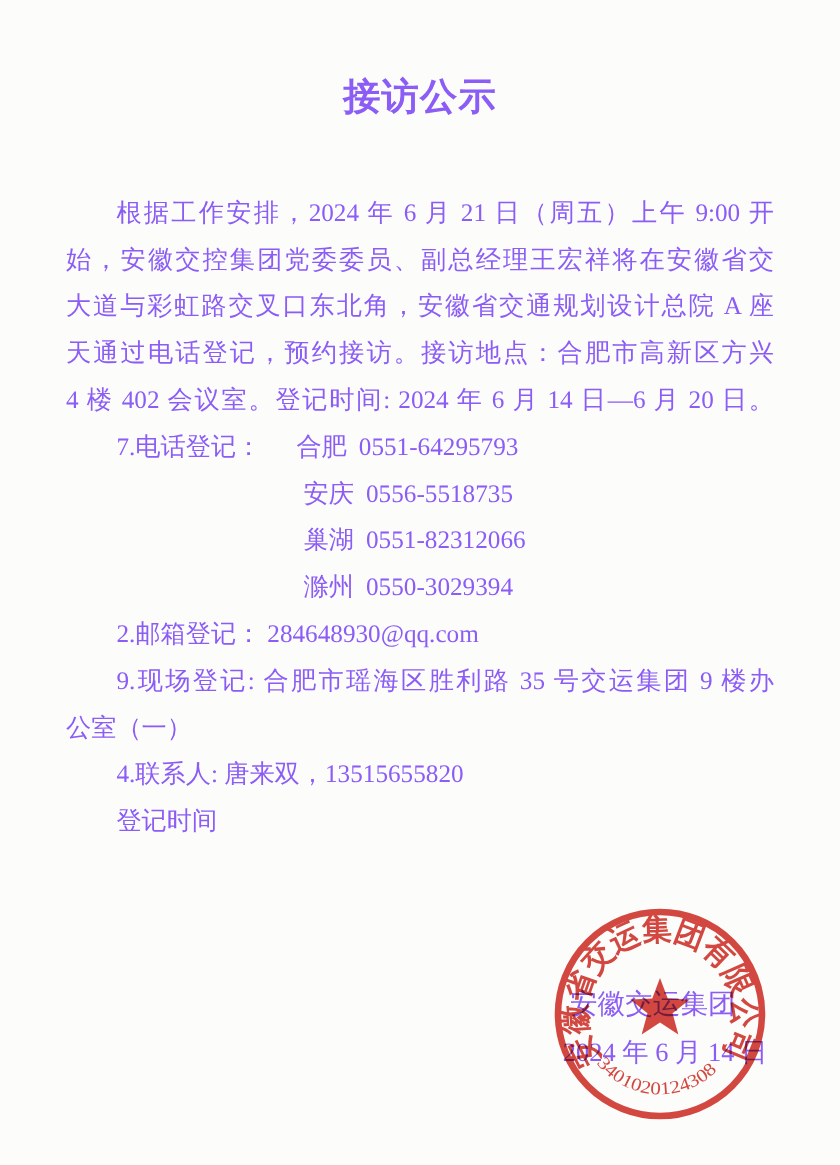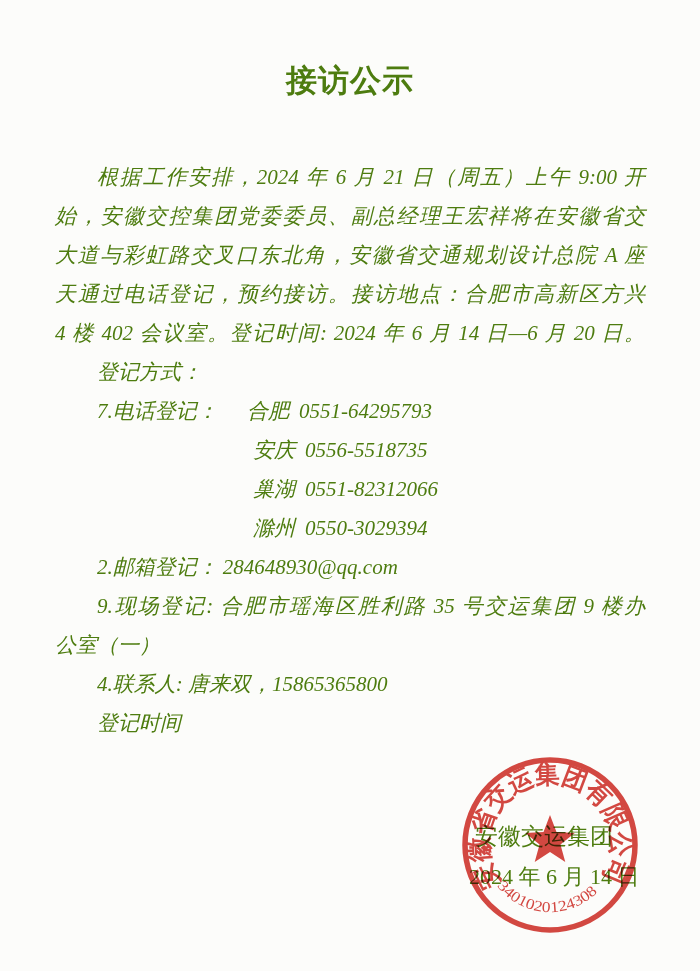--- a/index.html
+++ b/index.html
@@ -5,39 +5,38 @@
   html, body { margin: 0; padding: 0; }
   body { background: #e8e8e8; }
   .page {
     position: relative;
     width: 700px;
     height: 971px;
     margin: 0 auto;
     background: #fcfcfa;
     overflow: hidden;
     font-family: "Liberation Serif", "DejaVu Serif", serif;
-    color: #4d7c0f;
+    color: #8b5cf6;
   }
   .doc-title {
     margin: 60px 55px 0;
     font-size: 31px;
     line-height: 42px;
     font-weight: bold;
     text-align: center;
     letter-spacing: 1px;
   }
   .content {
     margin: 56px 55px 0;
     width: 590px;
   }
   .line {
     font-size: 21px;
     line-height: 39px;
     white-space: nowrap;
-    font-style: italic;
   }
   .jst {
     white-space: normal;
     text-align: justify;
     text-align-last: justify;
   }
   .ind { text-indent: 42px; }
   .phone-row { padding-left: 42px; }
   .phone-row.cont { padding-left: 198px; }
   .phone-label { display: inline-block; width: 150px; }
@@ -75,21 +74,20 @@
 
   <h1 class="doc-title">接访公示</h1>
 
   <div class="content">
     <div class="line jst ind">根据工作安排，2024 年 6 月 21 日（周五）上午 9:00 开</div>
     <div class="line jst">始，安徽交控集团党委委员、副总经理王宏祥将在安徽省交</div>
     <div class="line jst">大道与彩虹路交叉口东北角，安徽省交通规划设计总院 A 座</div>
     <div class="line jst">天通过电话登记，预约接访。接访地点：合肥市高新区方兴</div>
     <div class="line jst">4 楼 402 会议室。登记时间: 2024 年 6 月 14 日—6 月 20 日。</div>
 
-    <div class="line ind">登记方式：</div>
 
     <div class="line phone-row">
       <span class="phone-label">7.电话登记：</span><span class="city">合肥</span><span class="num">0551-64295793</span>
     </div>
     <div class="line phone-row cont">
       <span class="city">安庆</span><span class="num">0556-5518735</span>
     </div>
     <div class="line phone-row cont">
       <span class="city">巢湖</span><span class="num">0551-82312066</span>
     </div>
@@ -97,21 +95,21 @@
       <span class="city">滁州</span><span class="num">0550-3029394</span>
     </div>
 
     <div class="line ind">
       <span class="email-label">2.邮箱登记：</span><span class="email-value">284648930@qq.com</span>
     </div>
 
     <div class="line jst ind">9.现场登记: 合肥市瑶海区胜利路 35 号交运集团 9 楼办</div>
     <div class="line">公室（一）</div>
 
-    <div class="line ind">4.联系人: 唐来双，15865365800</div>
+    <div class="line ind">4.联系人: 唐来双，13515655820</div>
     <div class="line ind">登记时间</div>
   </div>
 
   <div class="sig-org">安徽交运集团</div>
   <div class="sig-date">2024 年 6 月 14 日</div>
 
   <svg class="seal" viewBox="-100 -100 200 200" aria-hidden="true">
     <defs>
       <path id="ringPath" d="M -48.85 38.17 A 62 62 0 1 1 48.85 38.17" fill="none"></path>
       <path id="codePath" d="M -53 41 A 67 67 0 0 0 53 41" fill="none"></path>

